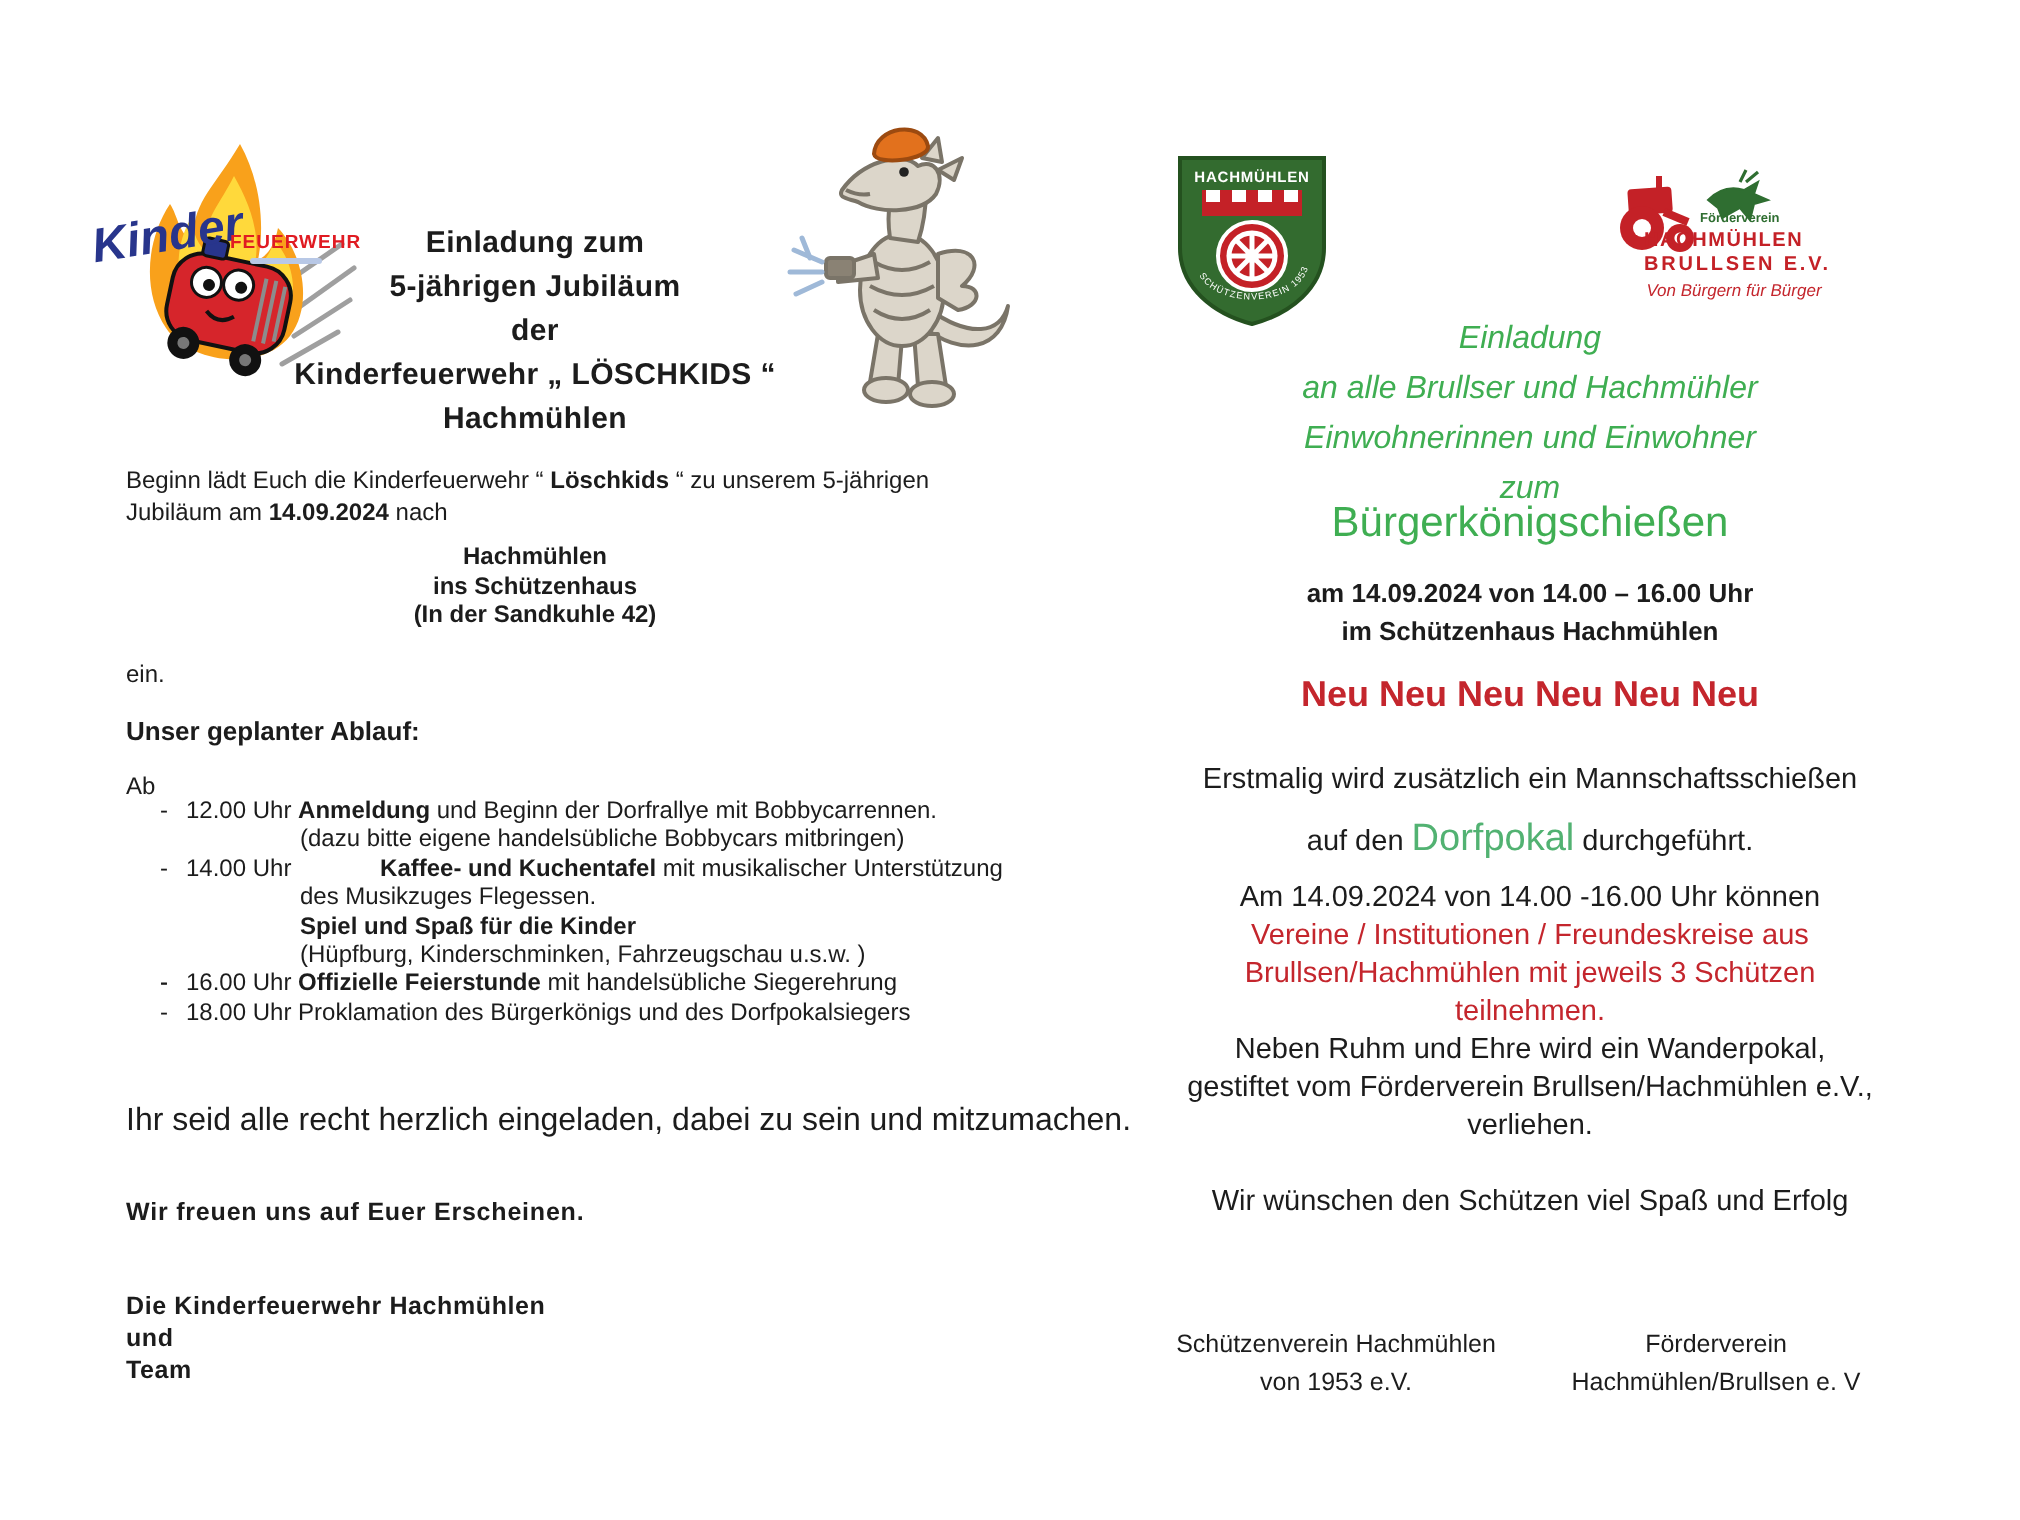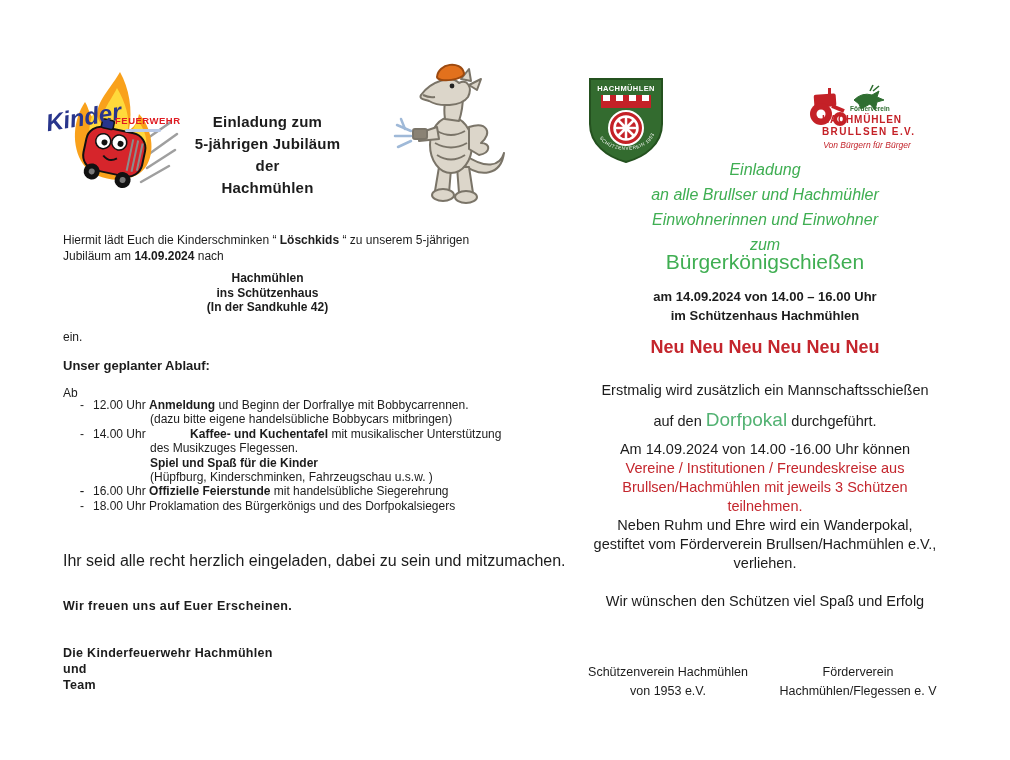--- a/index.html
+++ b/index.html
@@ -129,25 +129,26 @@
         <line x1="18" y1="86" x2="5" y2="92"></line>
         <line x1="12" y1="74" x2="8" y2="64"></line>
       </g>
     </svg>
   </div>
 
   <div class="abs l-title">
       <div>Einladung zum</div>
       <div>5-jährigen Jubiläum</div>
       <div>der</div>
+      <div>Kinderfeuerwehr „ LÖSCHKIDS “</div>
       <div>Hachmühlen</div>
     </div>
 
   <div class="abs l-intro">
-    <div><span>Hiermit lädt Euch die Kinderschminken “ </span><span style="font-weight: bold;">Löschkids</span><span> “ zu unserem 5-jährigen</span></div>
+    <div><span>Beginn lädt Euch die Kinderfeuerwehr “ </span><span style="font-weight: bold;">Löschkids</span><span> “ zu unserem 5-jährigen</span></div>
     <div><span>Jubiläum am </span><span style="font-weight: bold;">14.09.2024</span><span> nach</span></div>
   </div>
 
   <div class="abs l-location">
       <div>Hachmühlen</div>
       <div>ins Schützenhaus</div>
       <div>(In der Sandkuhle 42)</div>
     </div>
 
   <div class="abs l-ein">ein.</div>
@@ -271,16 +272,16 @@
 
   <div class="abs r-wish">Wir wünschen den Schützen viel Spaß und Erfolg</div>
 
   <div class="abs r-footer-left">
       <div>Schützenverein Hachmühlen</div>
       <div>von 1953 e.V.</div>
     </div>
 
   <div class="abs r-footer-right">
       <div>Förderverein</div>
-      <div>Hachmühlen/Flegessen e. V</div>
+      <div>Hachmühlen/Brullsen e. V</div>
     </div>
 
 </div>
 
 </body></html>

